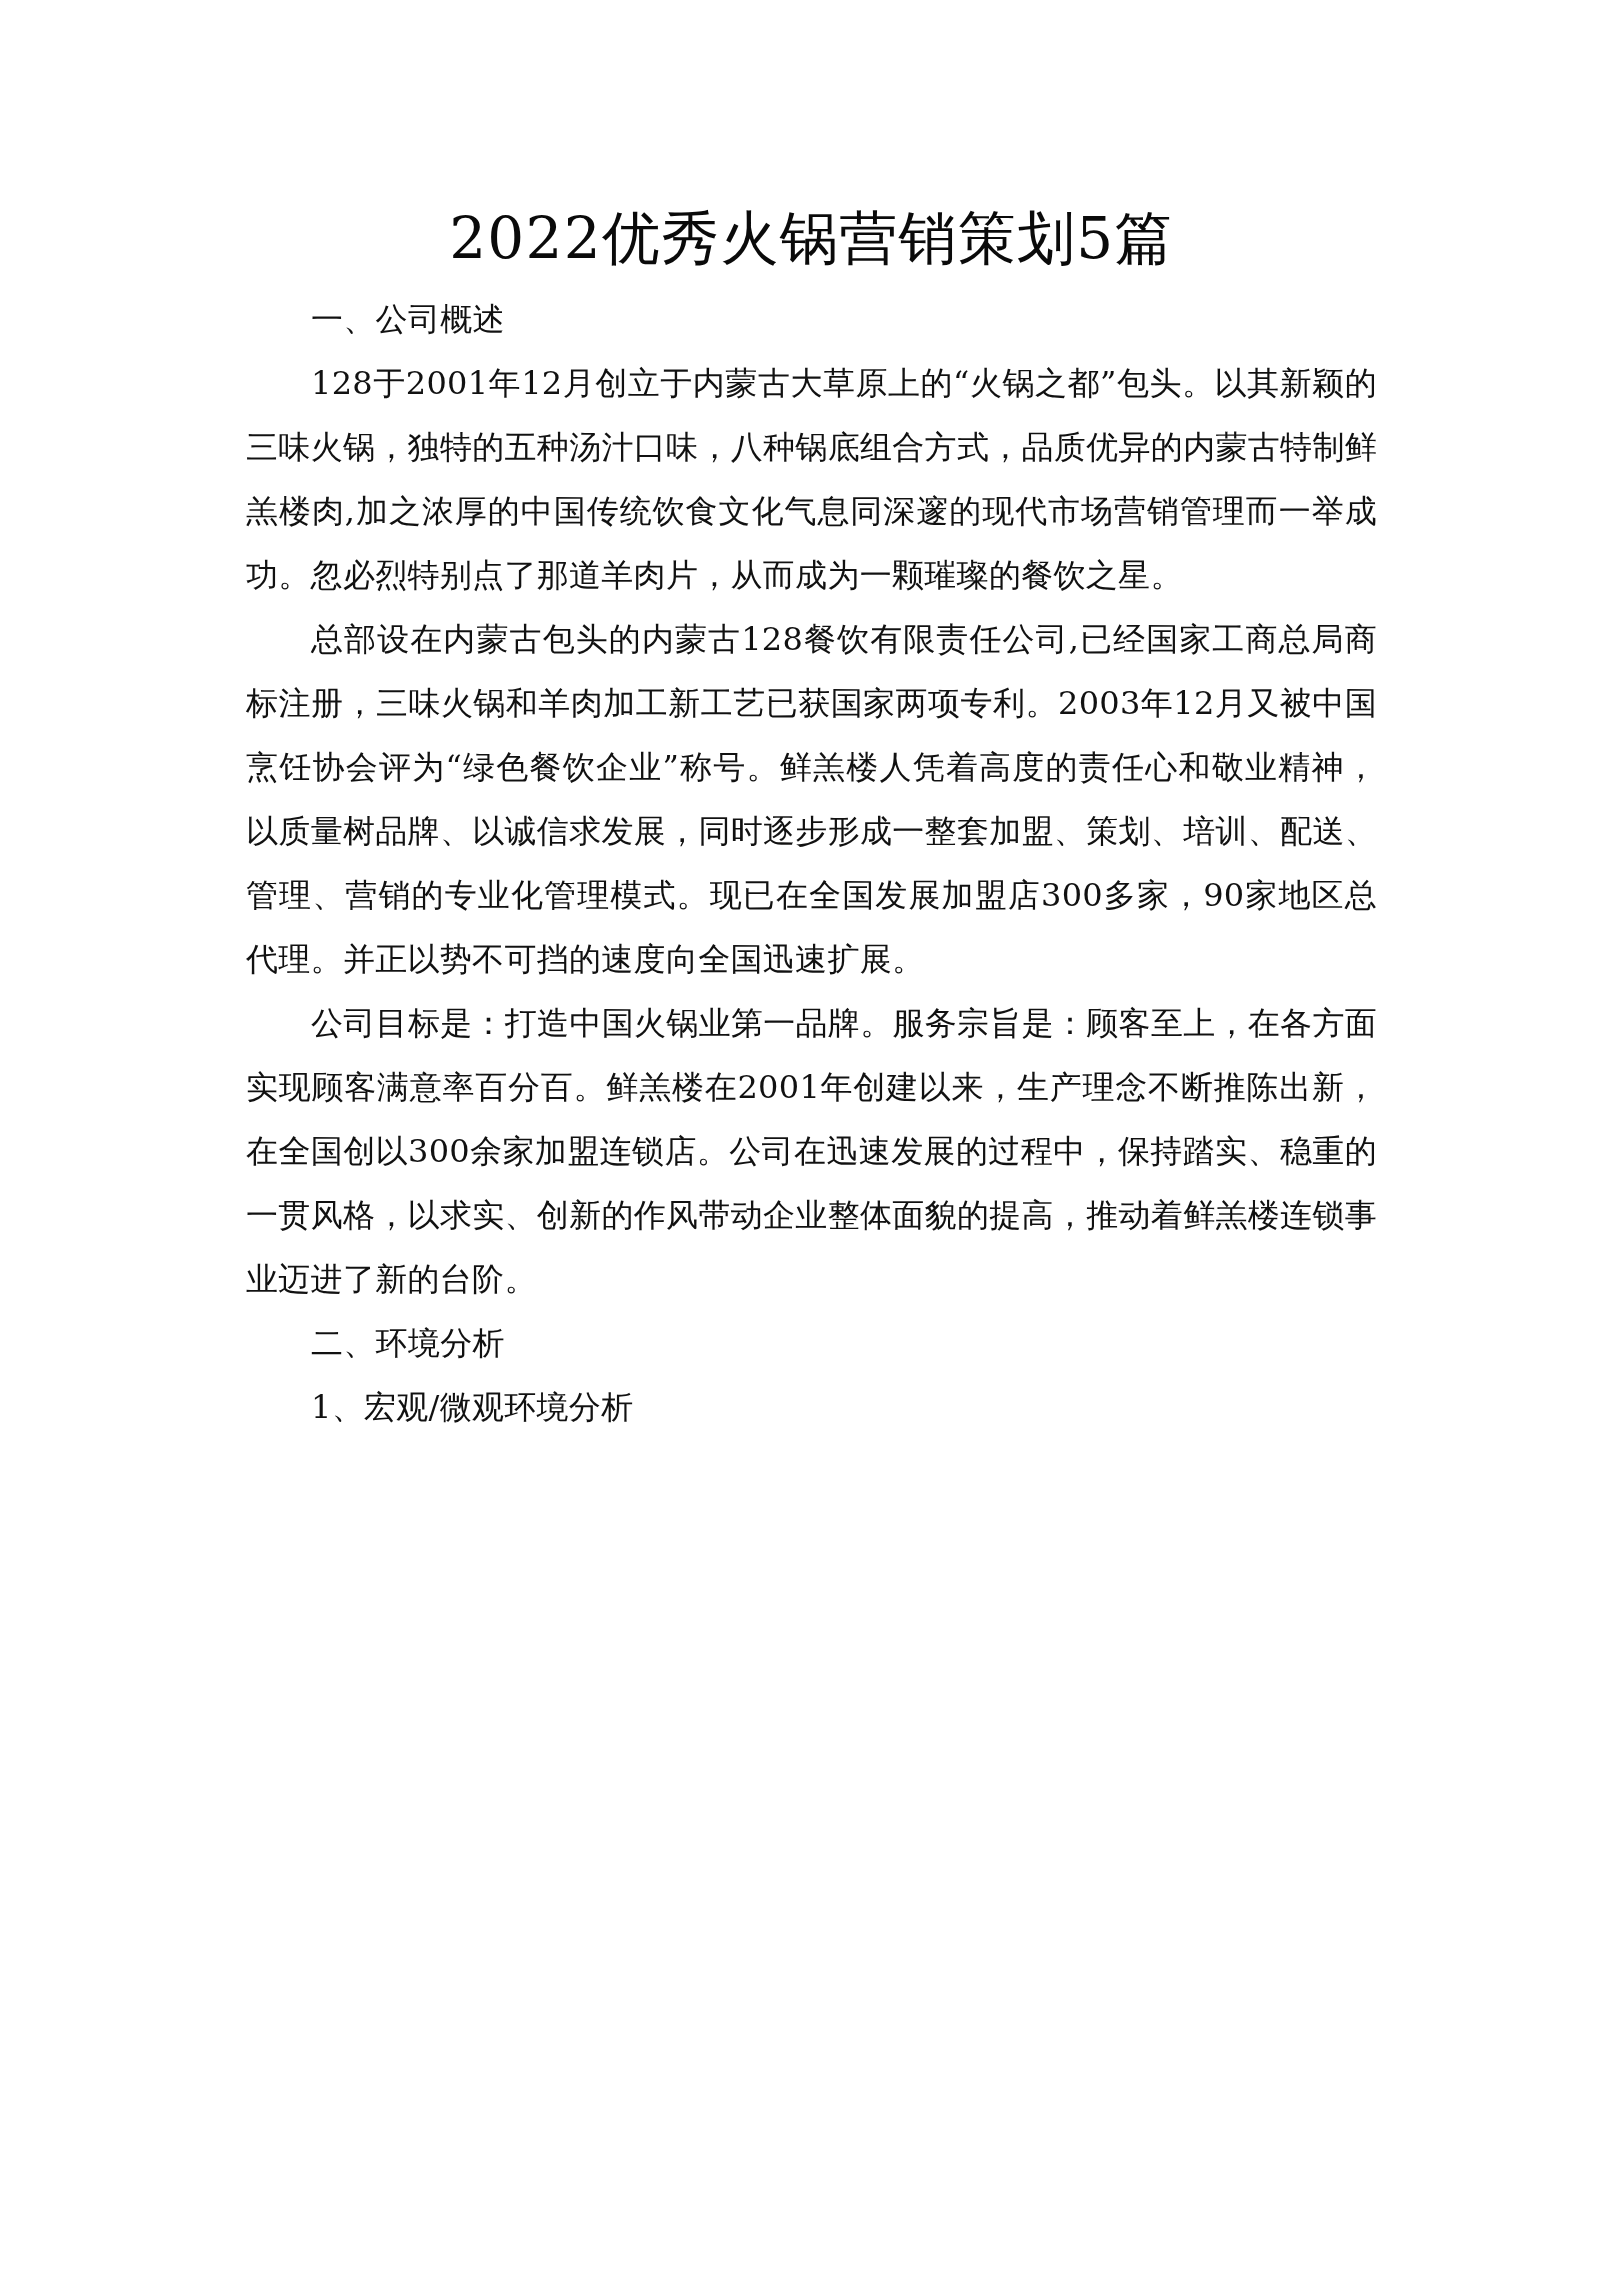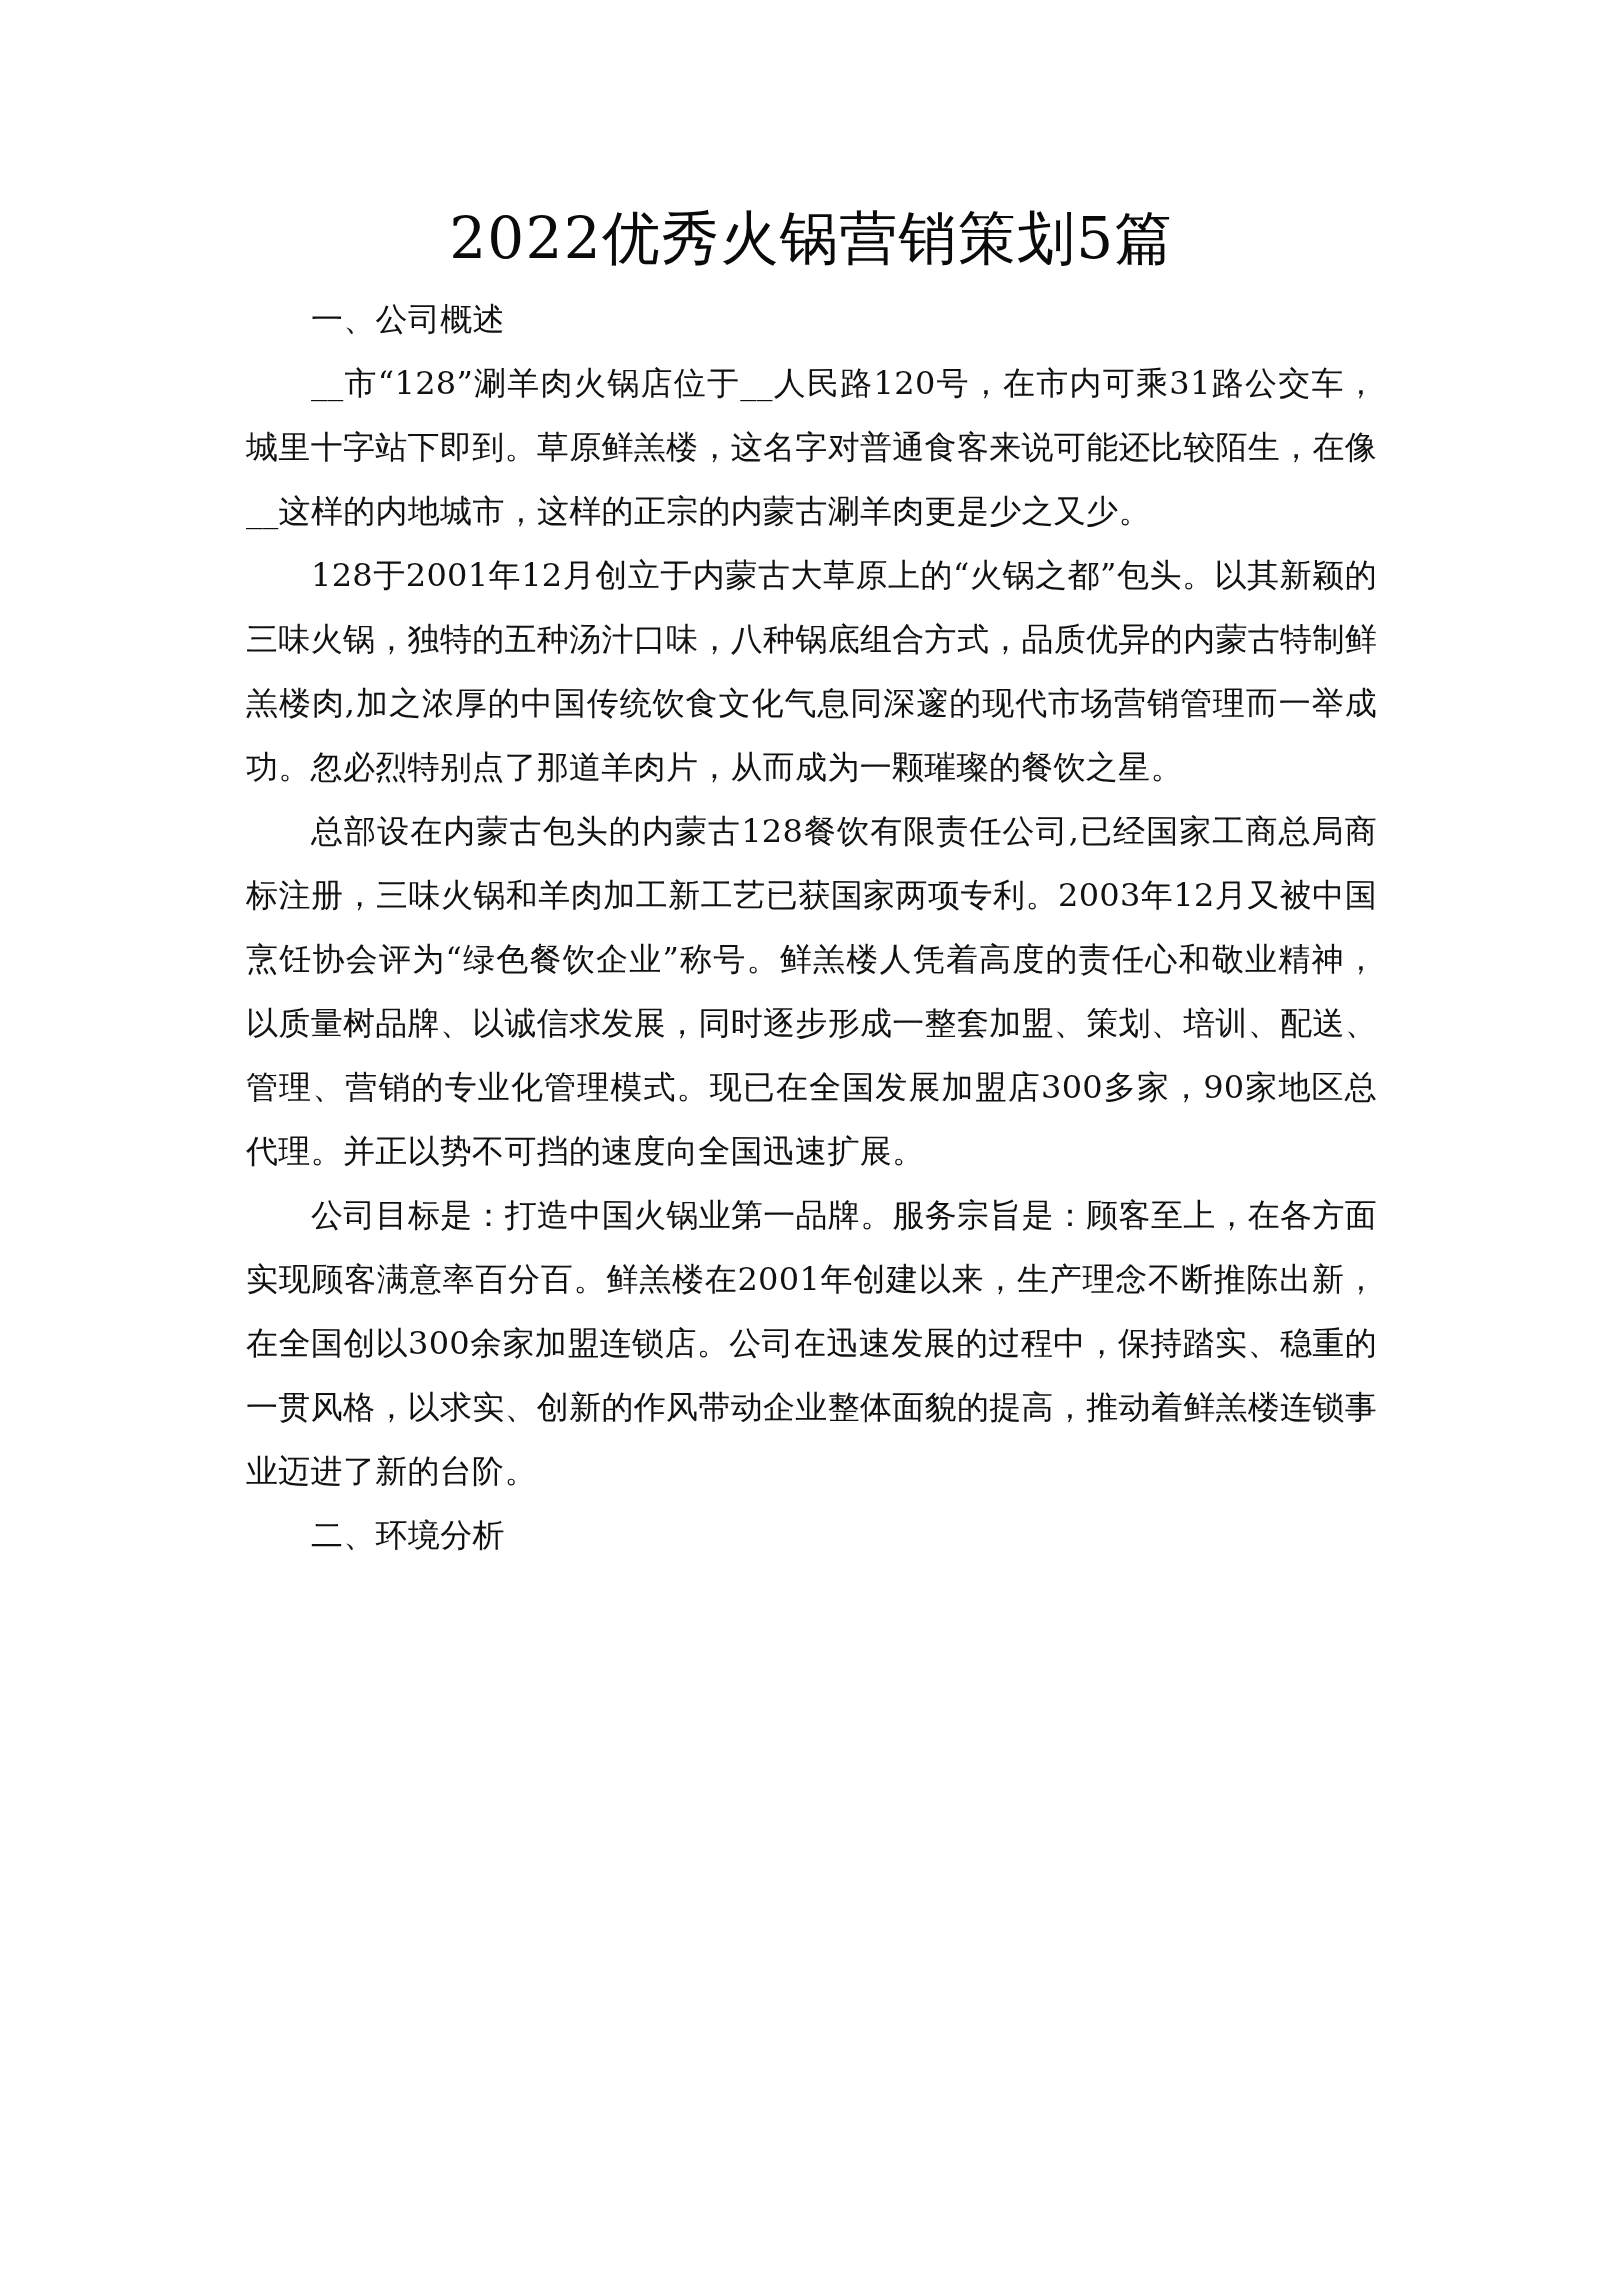--- a/index.html
+++ b/index.html
@@ -23,20 +23,20 @@
   .p.indent { text-indent: 65px; }
 </style>
 </head>
 <body>
 
 <div class="page">
   <div class="title">2022优秀火锅营销策划5篇</div>
 
   <div class="body-text">
     <p class="p indent">一、公司概述</p>
-    <p class="p indent">__市“128”涮羊肉火锅店位于__人民路120号，在市内可乘31路公交车，城里十字站下即到。草原鲜羔楼，这名字对普通食客来说可能还比较陌生，在像__这样的内地城市，这样的正宗的内蒙古涮羊肉更是少之又少。</p>
     <p class="p indent">128于2001年12月创立于内蒙古大草原上的“火锅之都”包头。以其新颖的三味火锅，独特的五种汤汁口味，八种锅底组合方式，品质优异的内蒙古特制鲜羔楼肉,加之浓厚的中国传统饮食文化气息同深邃的现代市场营销管理而一举成功。忽必烈特别点了那道羊肉片，从而成为一颗璀璨的餐饮之星。</p>
     <p class="p indent">总部设在内蒙古包头的内蒙古128餐饮有限责任公司,已经国家工商总局商标注册，三味火锅和羊肉加工新工艺已获国家两项专利。2003年12月又被中国烹饪协会评为“绿色餐饮企业”称号。鲜羔楼人凭着高度的责任心和敬业精神，以质量树品牌、以诚信求发展，同时逐步形成一整套加盟、策划、培训、配送、管理、营销的专业化管理模式。现已在全国发展加盟店300多家，90家地区总代理。并正以势不可挡的速度向全国迅速扩展。</p>
     <p class="p indent">公司目标是：打造中国火锅业第一品牌。服务宗旨是：顾客至上，在各方面实现顾客满意率百分百。鲜羔楼在2001年创建以来，生产理念不断推陈出新，在全国创以300余家加盟连锁店。公司在迅速发展的过程中，保持踏实、稳重的一贯风格，以求实、创新的作风带动企业整体面貌的提高，推动着鲜羔楼连锁事业迈进了新的台阶。</p>
     <p class="p indent">二、环境分析</p>
+    <p class="p indent">1、宏观/微观环境分析</p>
   </div>
 </div>
 
 
 </body></html>

